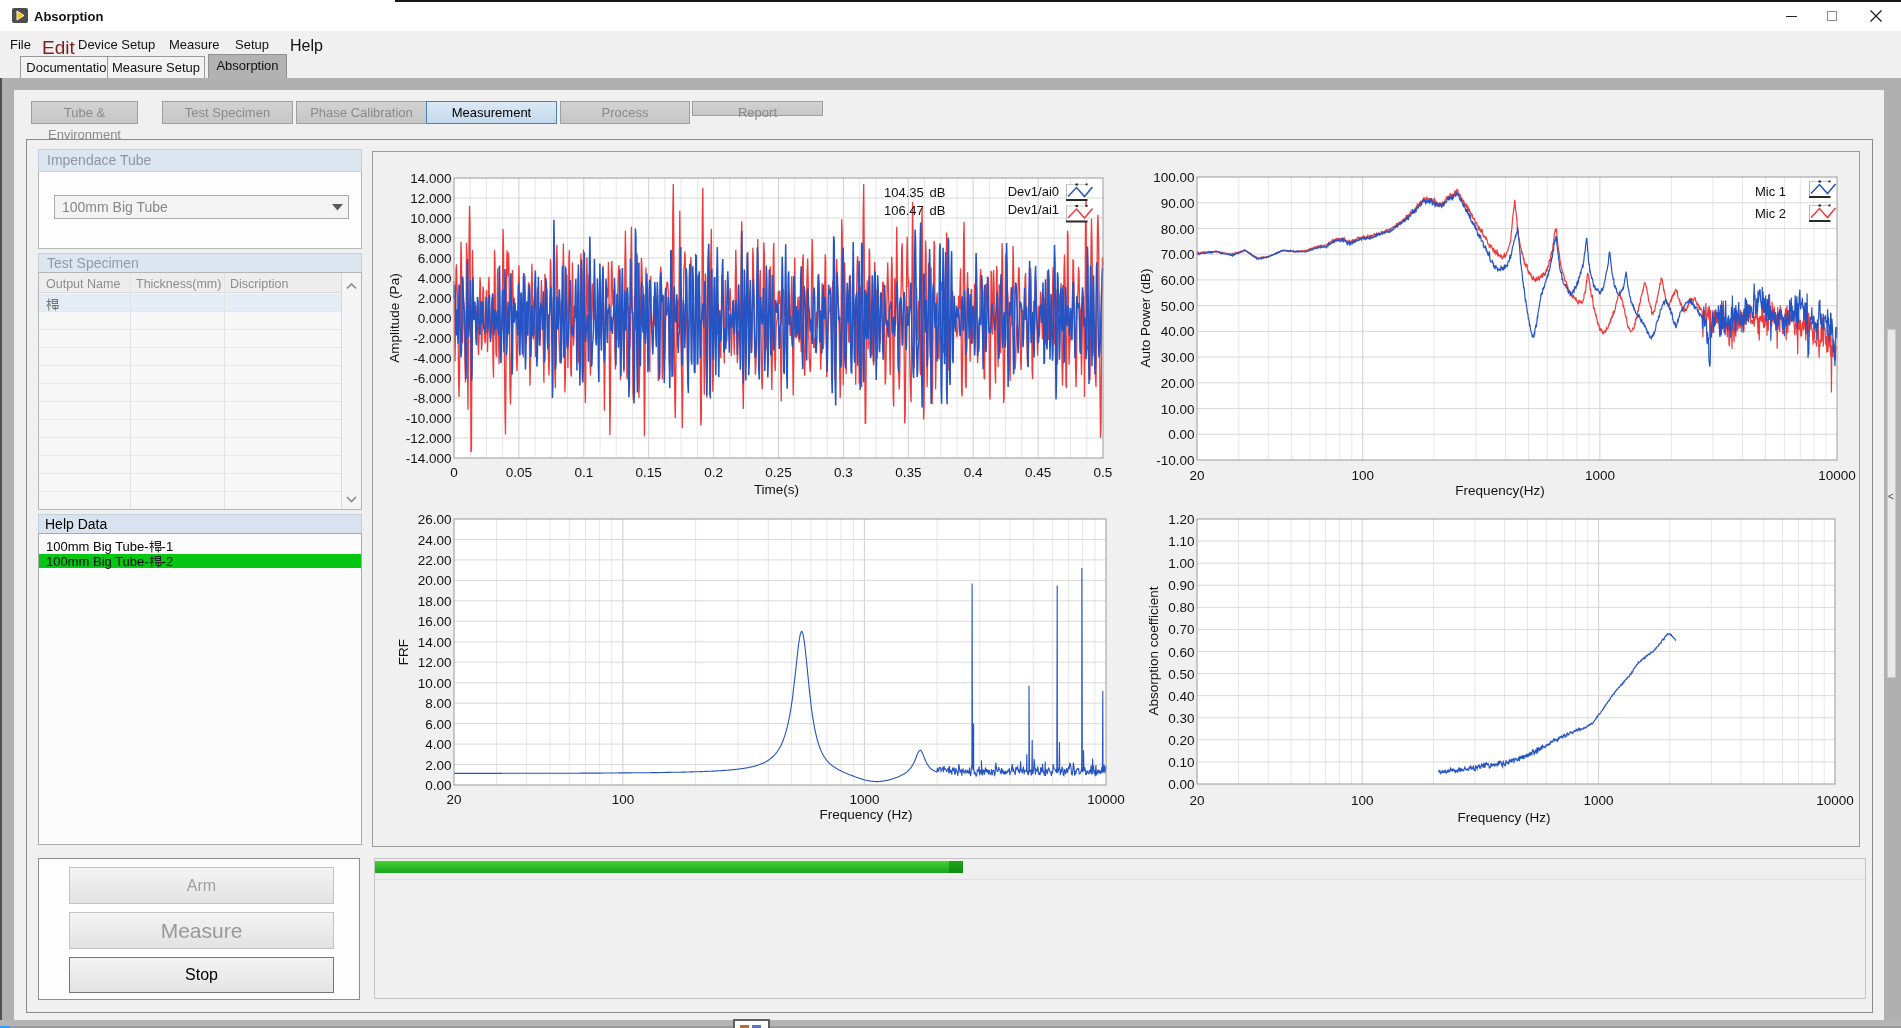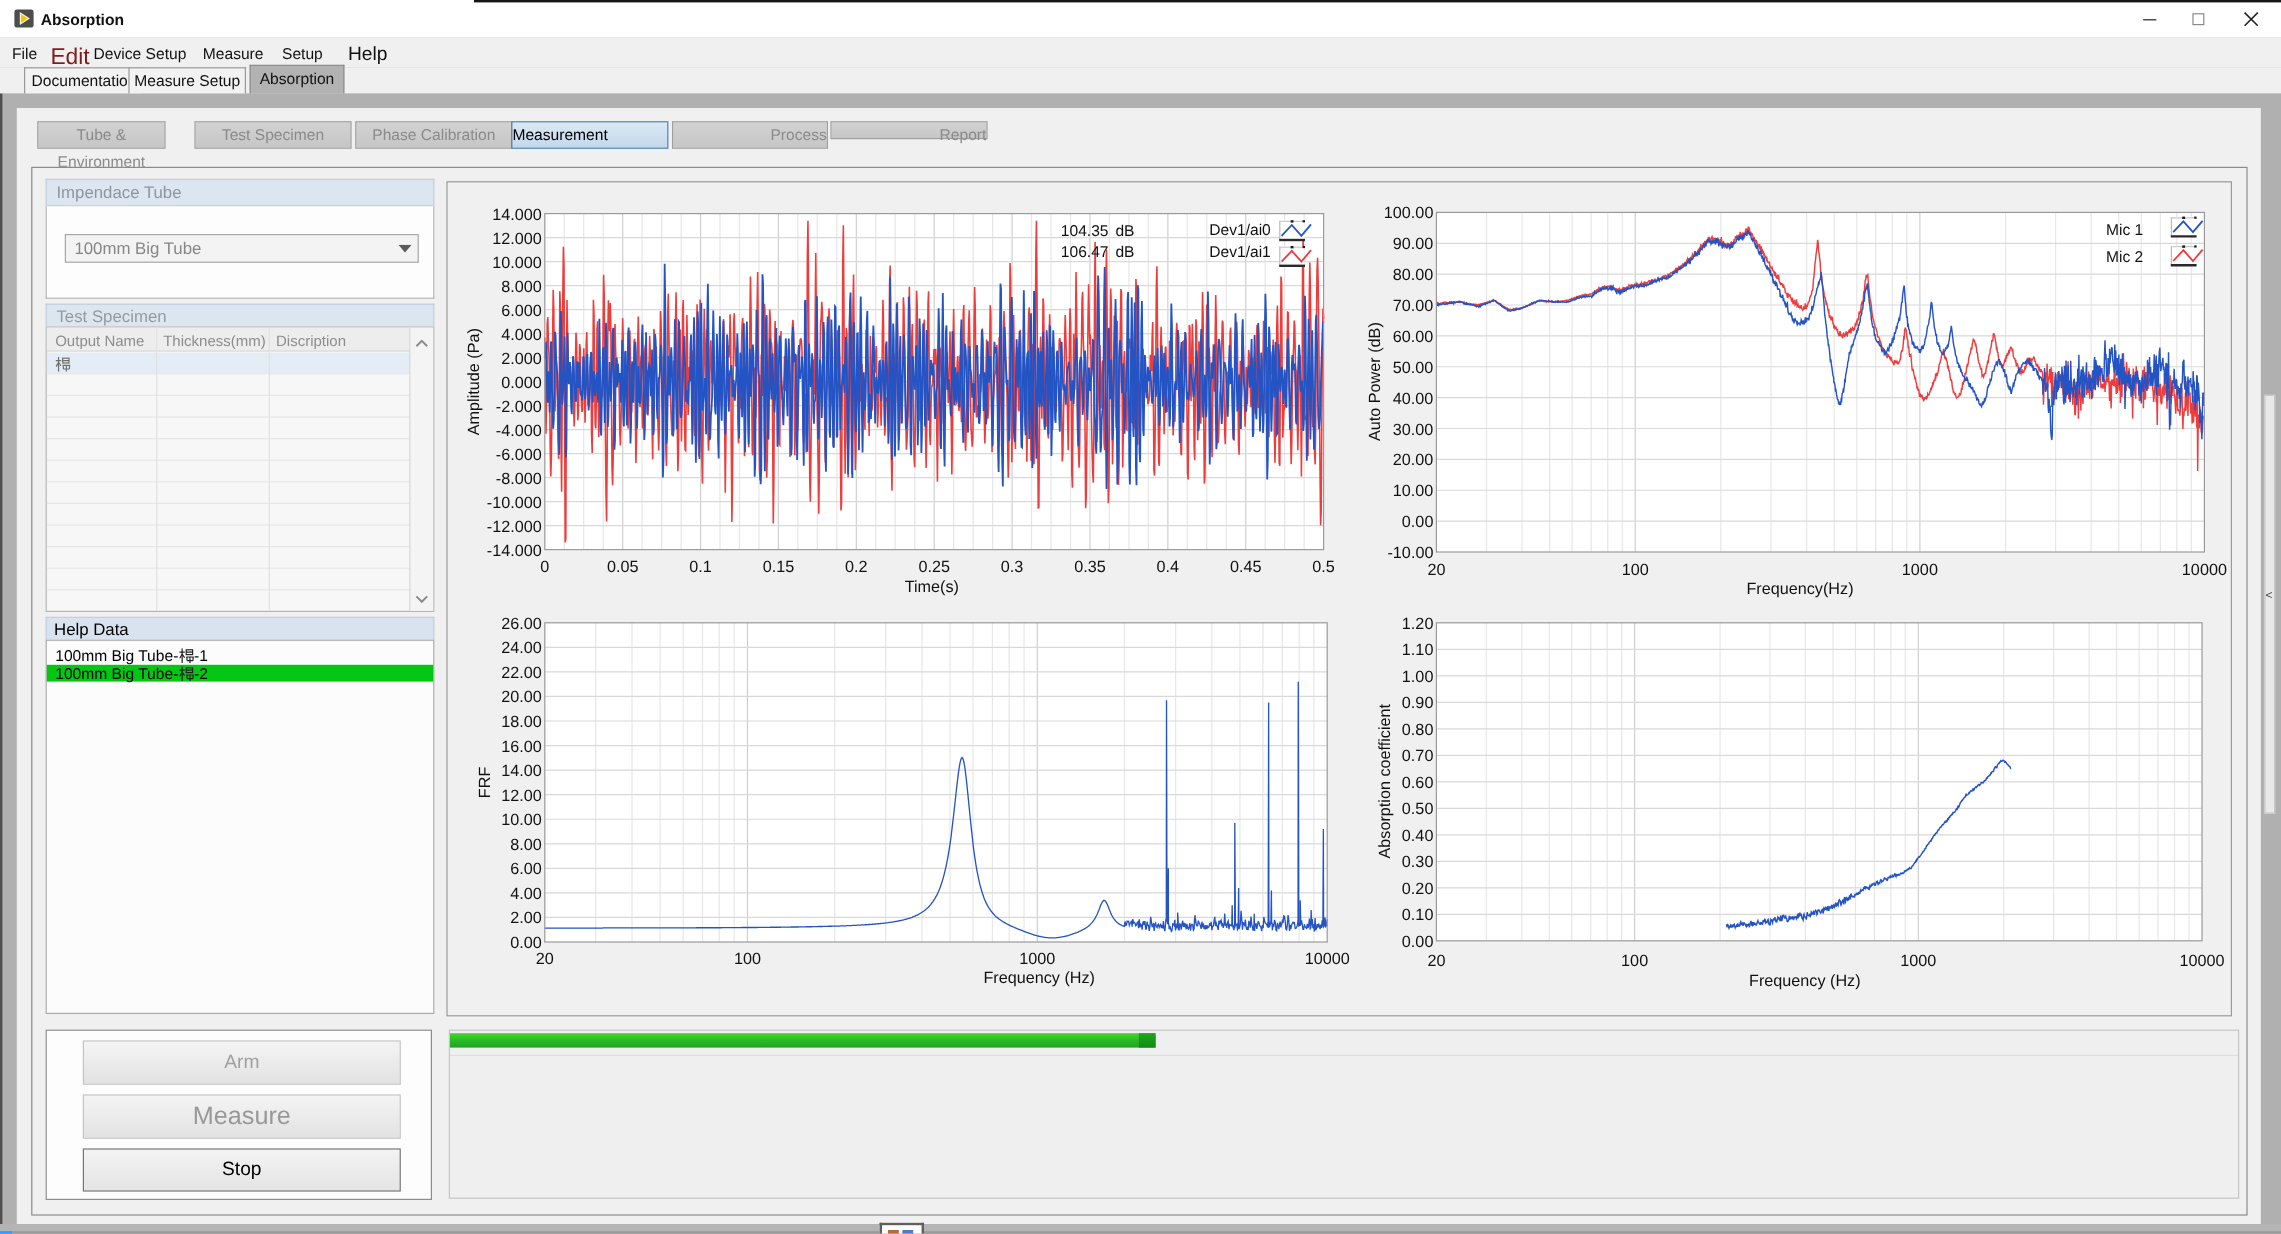--- a/index.html
+++ b/index.html
@@ -33,23 +33,23 @@
 <div class="abs" style="left:208px;top:54px;width:79px;height:24px;background:#b2b2b2;border:1px solid #8f8f8f;border-bottom:none;font-size:13px;color:#111;text-align:center;line-height:22px">Absorption</div>
 
 <div class="abs" style="left:0;top:78px;width:1901px;height:942px;background:#b0b0b0"></div>
 <div class="abs" style="left:0;top:78px;width:2px;height:942px;background:#4f4f4f"></div>
 
 <div class="abs" style="left:14px;top:90px;width:1870px;height:930px;background:#f0f0f0"></div>
 
 <div class="abs" style="left:31px;top:101px;width:107px;height:23px;background:linear-gradient(#d2d2d2,#c6c6c6);border:1px solid #9f9f9f;font-size:13px;color:#8a8a8a;text-align:center;line-height:22px">Tube &amp; Environment</div>
 <div class="abs" style="left:162px;top:101px;width:131px;height:23px;background:linear-gradient(#d2d2d2,#c6c6c6);border:1px solid #9f9f9f;font-size:13px;color:#8a8a8a;text-align:center;line-height:22px">Test Specimen</div>
 <div class="abs" style="left:296px;top:101px;width:131px;height:23px;background:linear-gradient(#d2d2d2,#c6c6c6);border:1px solid #9f9f9f;font-size:13px;color:#8a8a8a;text-align:center;line-height:22px">Phase Calibration</div>
-<div class="abs" style="left:426px;top:101px;width:131px;height:23px;background:linear-gradient(#dce9f5,#c2d8eb);border:1px solid #4e81b4;font-size:13px;color:#000;line-height:22px">Measurement</div>
-<div class="abs" style="left:560px;top:101px;width:130px;height:23px;background:linear-gradient(#d2d2d2,#c6c6c6);border:1px solid #9f9f9f;font-size:13px;color:#8a8a8a;text-align:right;line-height:22px">Process</div>
-<div class="abs" style="left:692px;top:101px;width:131px;height:15px;background:linear-gradient(#d2d2d2,#c6c6c6);border:1px solid #9f9f9f;font-size:13px;color:#8a8a8a;text-align:right;line-height:22px">Report</div>
+<div class="abs" style="left:426px;top:101px;width:131px;height:23px;background:linear-gradient(#dce9f5,#c2d8eb);border:1px solid #4e81b4;font-size:13px;color:#000;text-align:center;line-height:22px">Measurement</div>
+<div class="abs" style="left:560px;top:101px;width:130px;height:23px;background:linear-gradient(#d2d2d2,#c6c6c6);border:1px solid #9f9f9f;font-size:13px;color:#8a8a8a;text-align:center;line-height:22px">Process</div>
+<div class="abs" style="left:692px;top:101px;width:131px;height:15px;background:linear-gradient(#d2d2d2,#c6c6c6);border:1px solid #9f9f9f;font-size:13px;color:#8a8a8a;text-align:center;line-height:22px">Report</div>
 
 <div class="abs" style="left:26px;top:139px;width:1847px;height:874px;background:#f0f0f0;border:1px solid #8a8a8a"></div>
 
 <div class="abs" style="left:38px;top:149px;width:324px;height:23px;background:#dce6f1;border:1px solid #c3cfdd;font-size:14px;color:#8e959e;line-height:21px;padding-left:8px">Impendace Tube</div>
 <div class="abs" style="left:38px;top:172px;width:324px;height:77px;background:#fdfdfd;border:1px solid #b5b5b5;border-top:none"></div>
 <div class="abs" style="left:54px;top:195px;width:295px;height:24px;background:#f3f3f3;border:1px solid #a8a8a8;font-size:14px;color:#868686;line-height:22px;padding-left:7px">100mm Big Tube</div>
 <svg class="abs" style="left:332px;top:204px" width="12" height="7">
     <polygon points="0,0 11,0 5.5,6.5" fill="#5a5a5a"></polygon>
   </svg>
 

